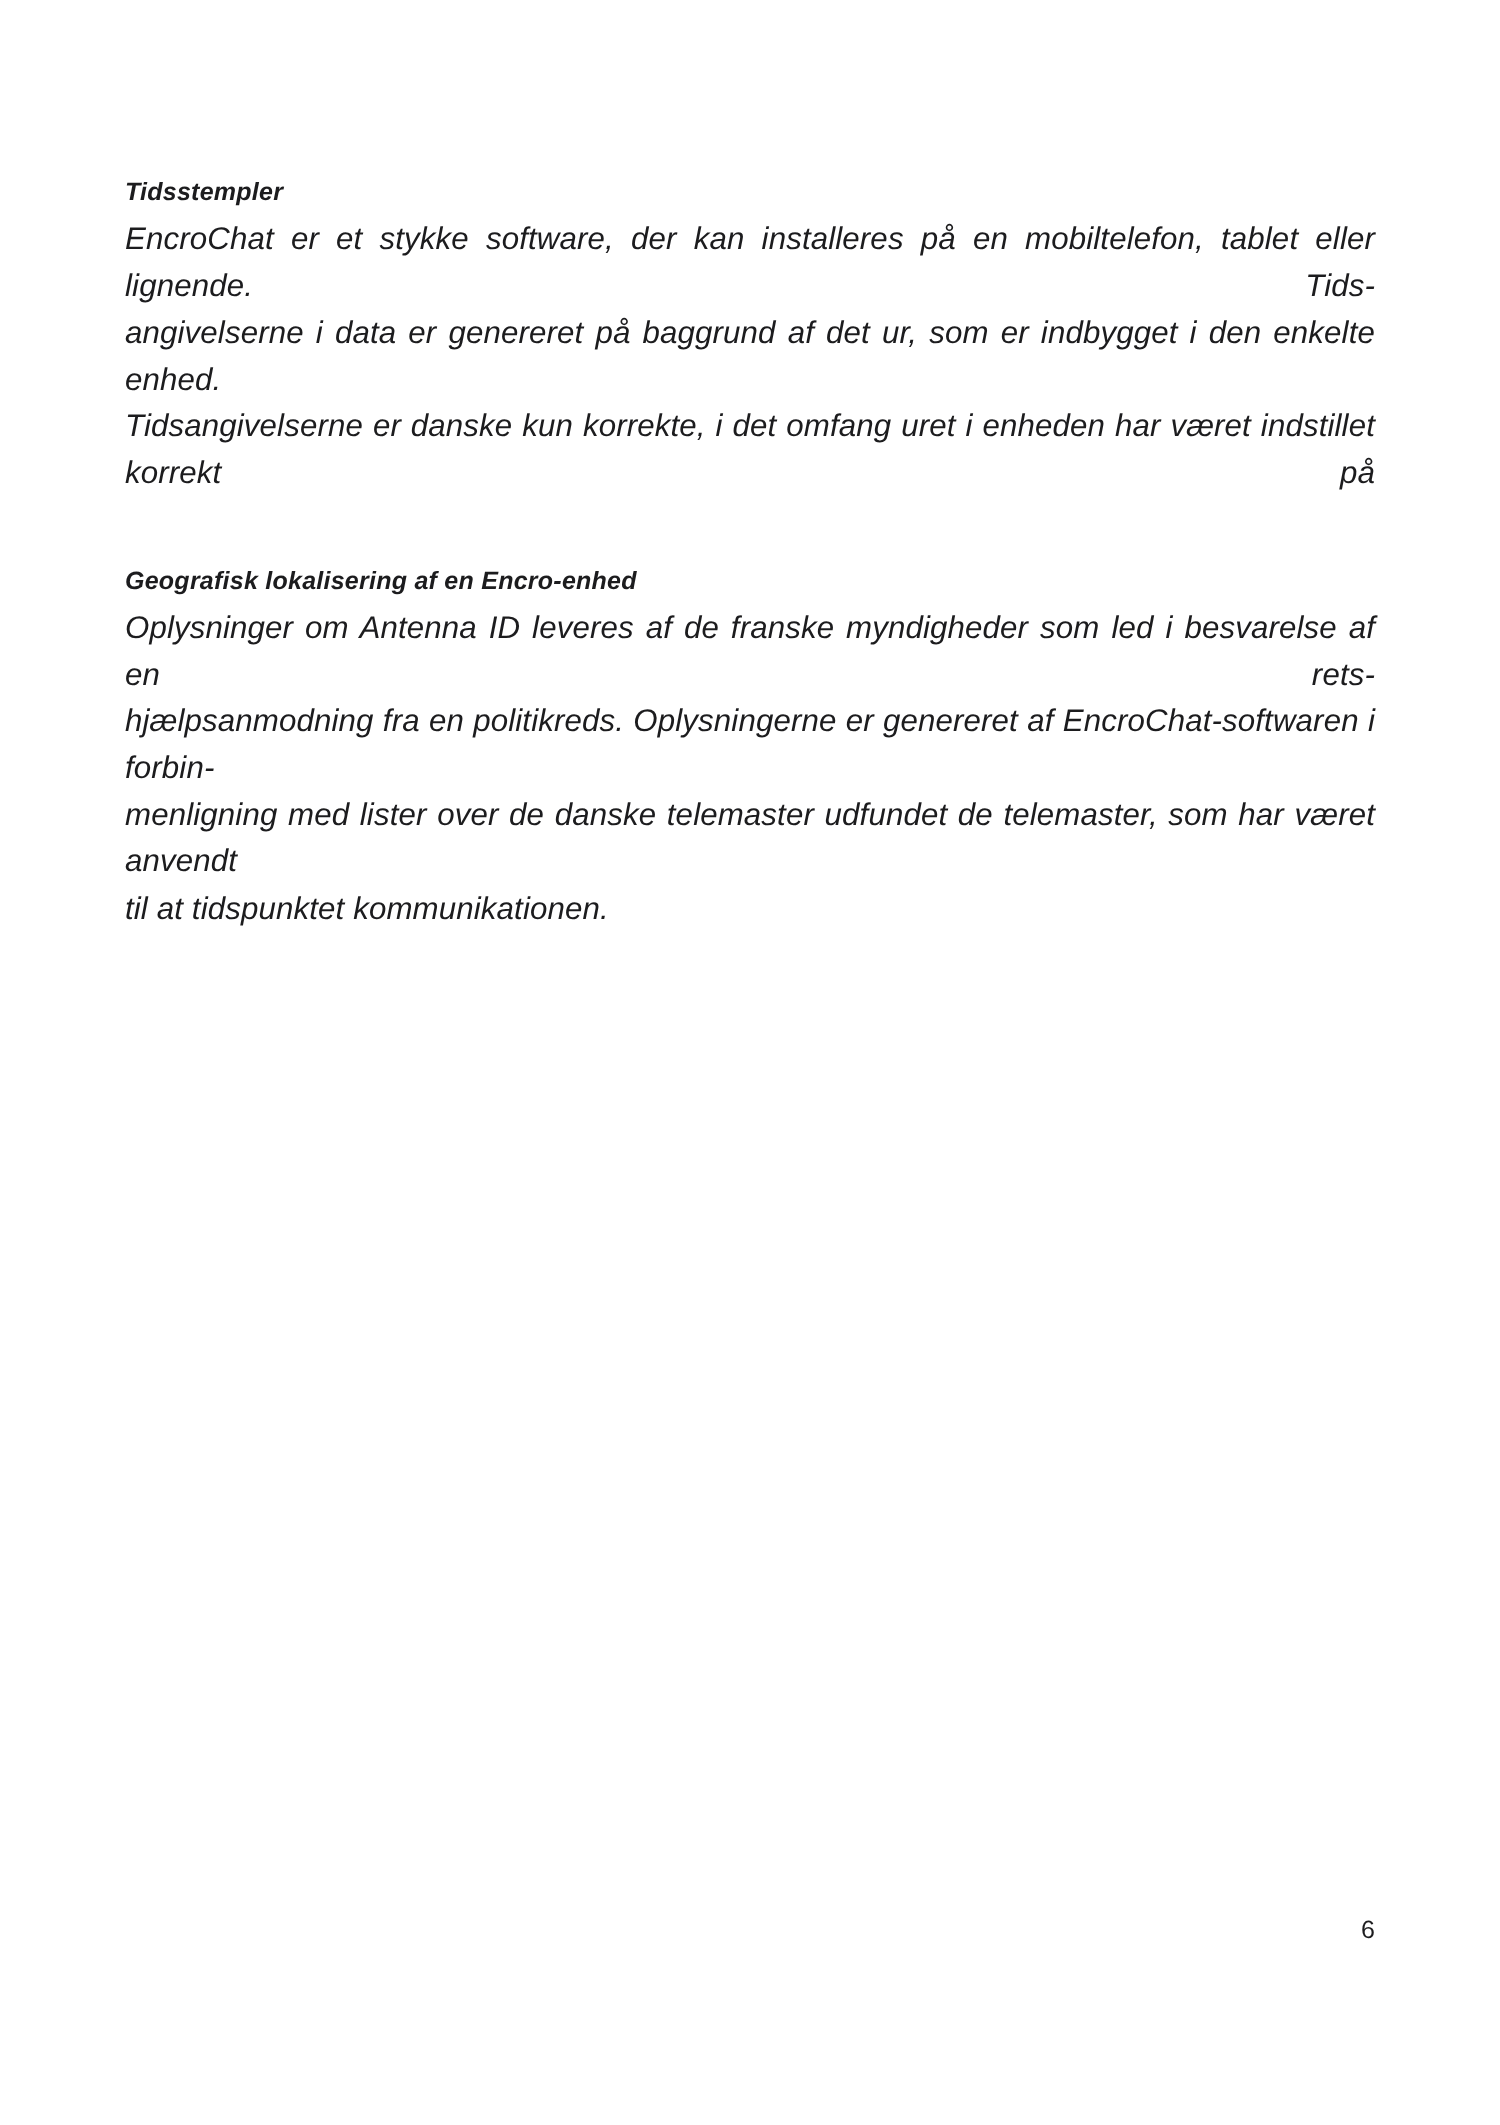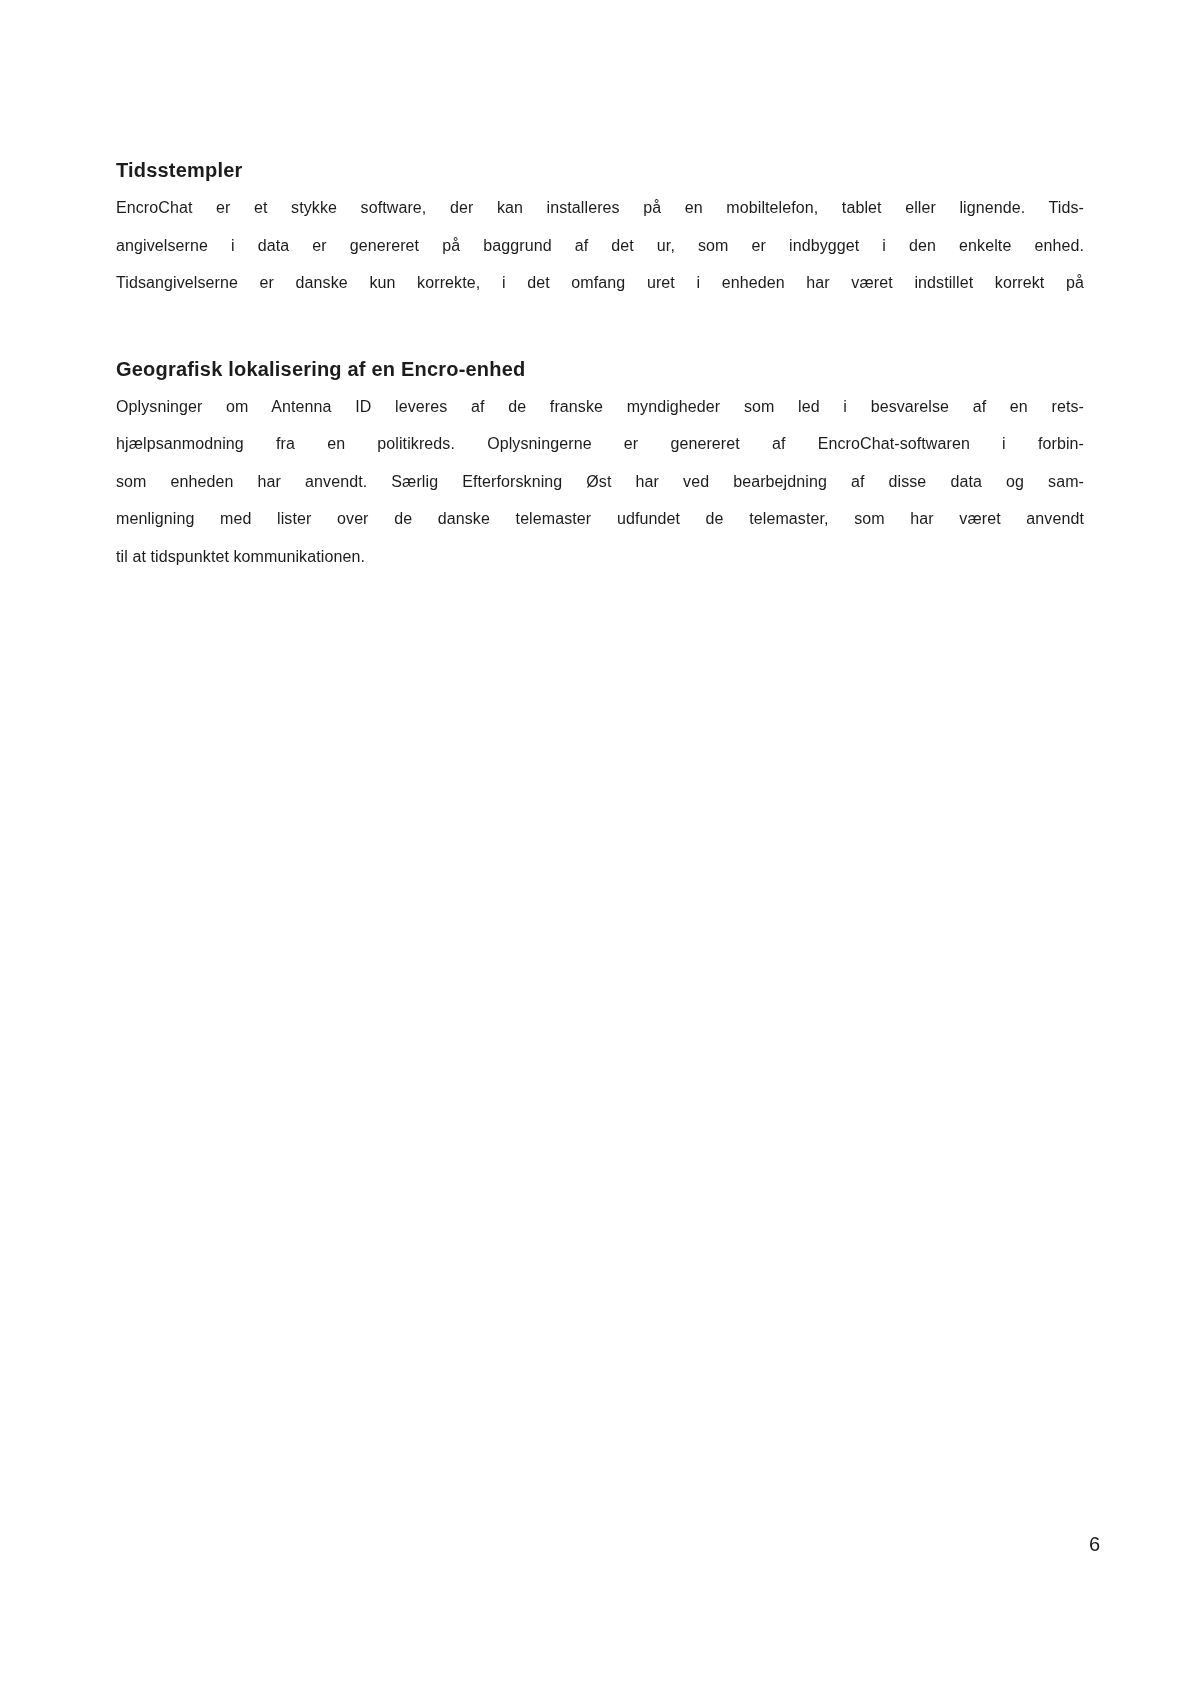--- a/index.html
+++ b/index.html
@@ -17,39 +17,40 @@
     color: #1c1c1e;
     overflow: hidden;
   }
   .content {
     position: absolute;
     top: 136px;
     left: 100px;
     width: 1000px;
   }
   .doc-section {
-    margin: 16px;
+    margin: 0;
     padding: 0;
+    font-style: italic;
   }
   .doc-section + .doc-section {
     margin-top: 49px;
   }
   .heading {
     margin: 0;
     font-size: 20px;
     font-weight: bold;
     line-height: 37.4px;
     letter-spacing: 0.2px;
     text-align: left;
   }
   .para {
     margin: 0;
   }
   .line {
-    font-size: 16px;
+    font-size: 25px;
     line-height: 37.4px;
     letter-spacing: 0.1px;
     text-align: justify;
     text-align-last: justify;
     white-space: normal;
   }
   .line.last {
     text-align: left;
     text-align-last: left;
   }
@@ -75,21 +76,20 @@
         <div class="line">angivelserne i data er genereret på baggrund af det ur, som er indbygget i den enkelte enhed.</div>
         <div class="line">Tidsangivelserne er danske kun korrekte, i det omfang uret i enheden har været indstillet korrekt på</div>
       </div>
     </section>
 
     <section class="doc-section">
       <h2 class="heading">Geografisk lokalisering af en Encro-enhed</h2>
       <div class="para">
         <div class="line">Oplysninger om Antenna ID leveres af de franske myndigheder som led i besvarelse af en rets-</div>
         <div class="line">hjælpsanmodning fra en politikreds. Oplysningerne er genereret af EncroChat-softwaren i forbin-</div>
-        <div class="line">som enheden har anvendt. Særlig Efterforskning Øst har ved bearbejdning af disse data og sam-</div>
         <div class="line">menligning med lister over de danske telemaster udfundet de telemaster, som har været anvendt</div>
         <div class="line last">til at tidspunktet kommunikationen.</div>
       </div>
     </section>
 
   </main>
 
   <span class="page-number">6</span>
 </div>
 

